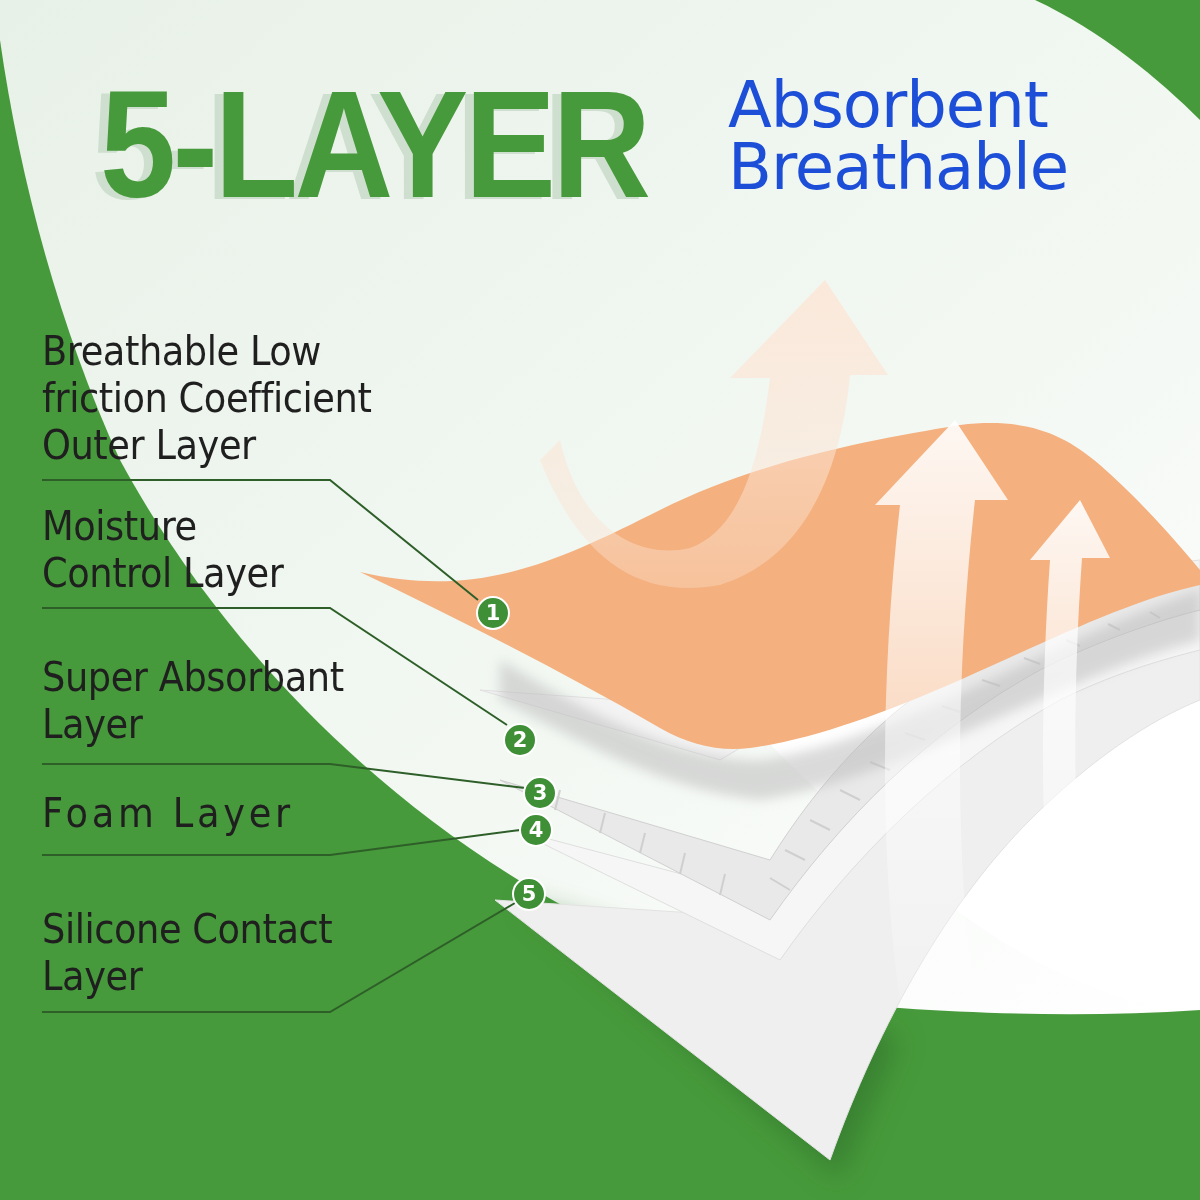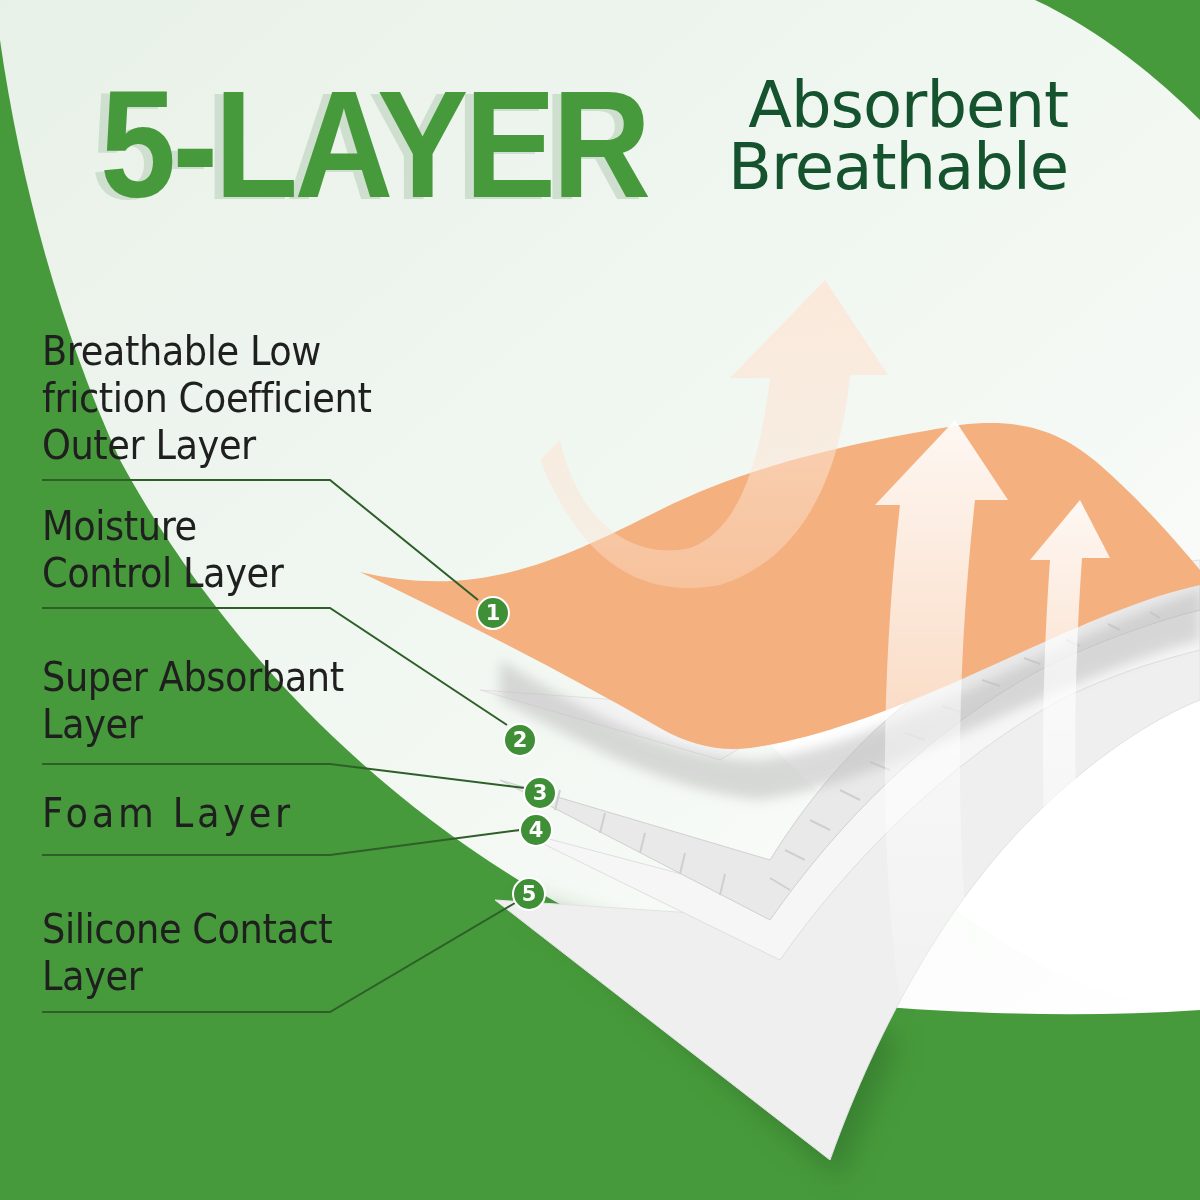--- a/index.html
+++ b/index.html
@@ -1,19 +1,19 @@
 <!DOCTYPE html>
 <html><head>
 <meta charset="utf-8">
 <style>
   html, body { margin: 0; padding: 0; }
   body { width: 1200px; height: 1200px; position: relative; overflow: hidden; background: #eaf2ea; font-family: "DejaVu Sans", sans-serif; }
   #art { position: absolute; left: 0; top: 0; width: 1200px; height: 1200px; }
   .title-big { position: absolute; left: 100px; top: 68px; font-family: "Liberation Sans", sans-serif; font-weight: bold; font-size: 152px; line-height: 1; letter-spacing: -4px; color: #479a3b; transform: scaleX(0.9); transform-origin: left top; text-shadow: -10px 2px 0 #cfdfcf; white-space: nowrap; }
-  .title-sub { position: absolute; left: 728px; top: 74px; font-family: "DejaVu Sans", sans-serif; font-size: 64px; line-height: 62px; color: #14532d; letter-spacing: -1px; text-align: right; }
+  .title-sub { position: absolute; left: 728px; top: 74px; font-family: "DejaVu Sans", sans-serif; font-size: 64px; line-height: 62px; color: #1d4ed8; letter-spacing: -1px; }
   .title-sub div { white-space: nowrap; }
   .label { position: absolute; left: 42px; font-family: "DejaVu Sans", sans-serif; font-size: 40px; line-height: 47px; color: #1f1f1f; letter-spacing: -0.5px; transform: scaleX(0.92); transform-origin: left top; }
   .label div { white-space: nowrap; }
   .label.wide { letter-spacing: 4px; }
   .badge { position: absolute; width: 30px; height: 30px; border-radius: 50%; background: #3f8f37; border: 2px solid #ffffff; color: #ffffff; font-family: "DejaVu Sans", sans-serif; font-weight: bold; font-size: 21px; line-height: 30px; text-align: center; box-sizing: content-box; margin-left: -17px; margin-top: -17px; }
 </style>
 </head>
 <body>
 
 <svg id="art" viewBox="0 0 1200 1200" xmlns="http://www.w3.org/2000/svg">

